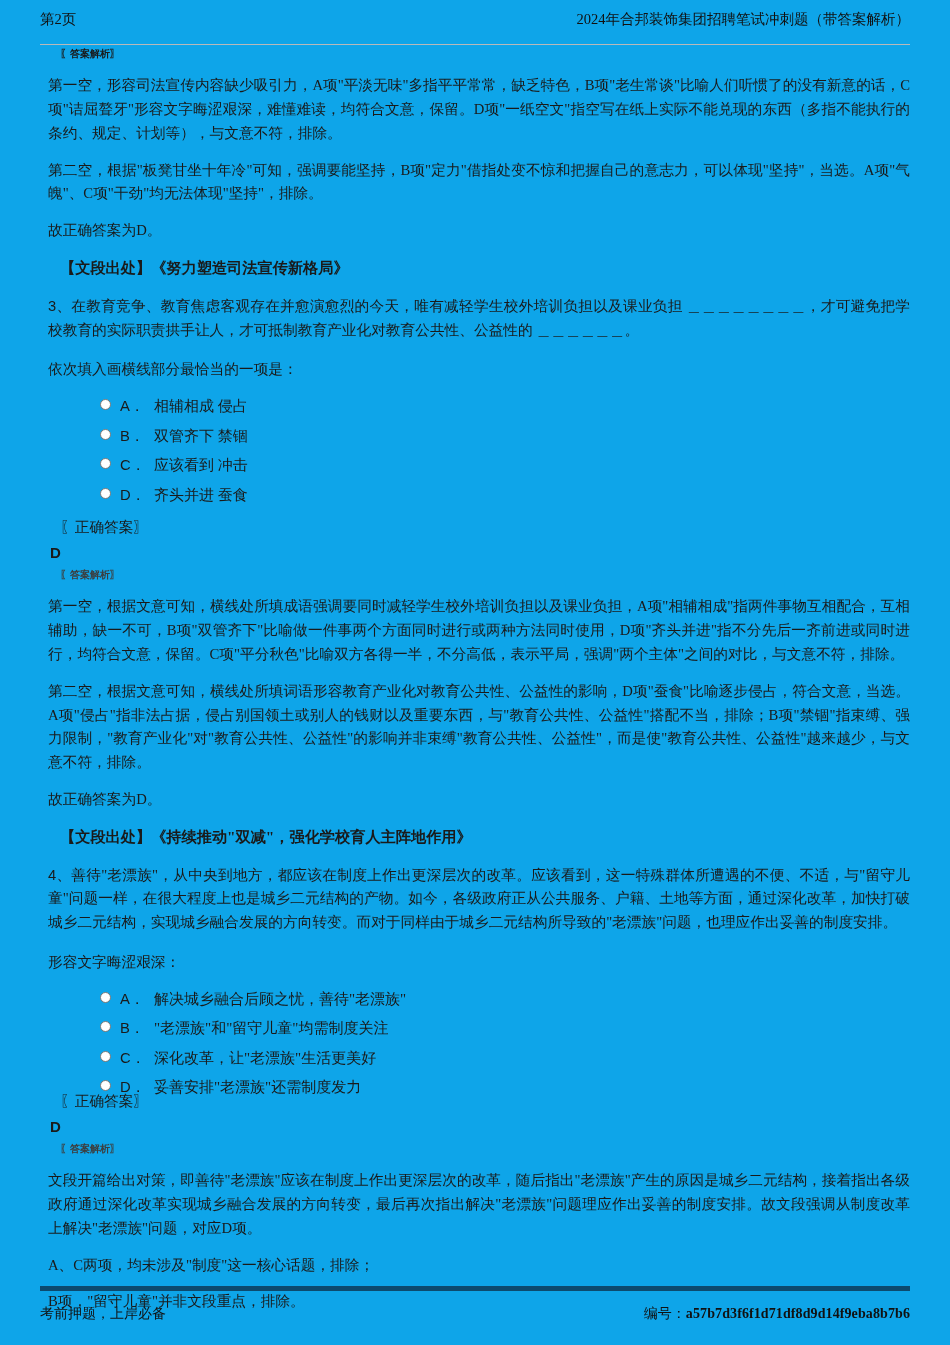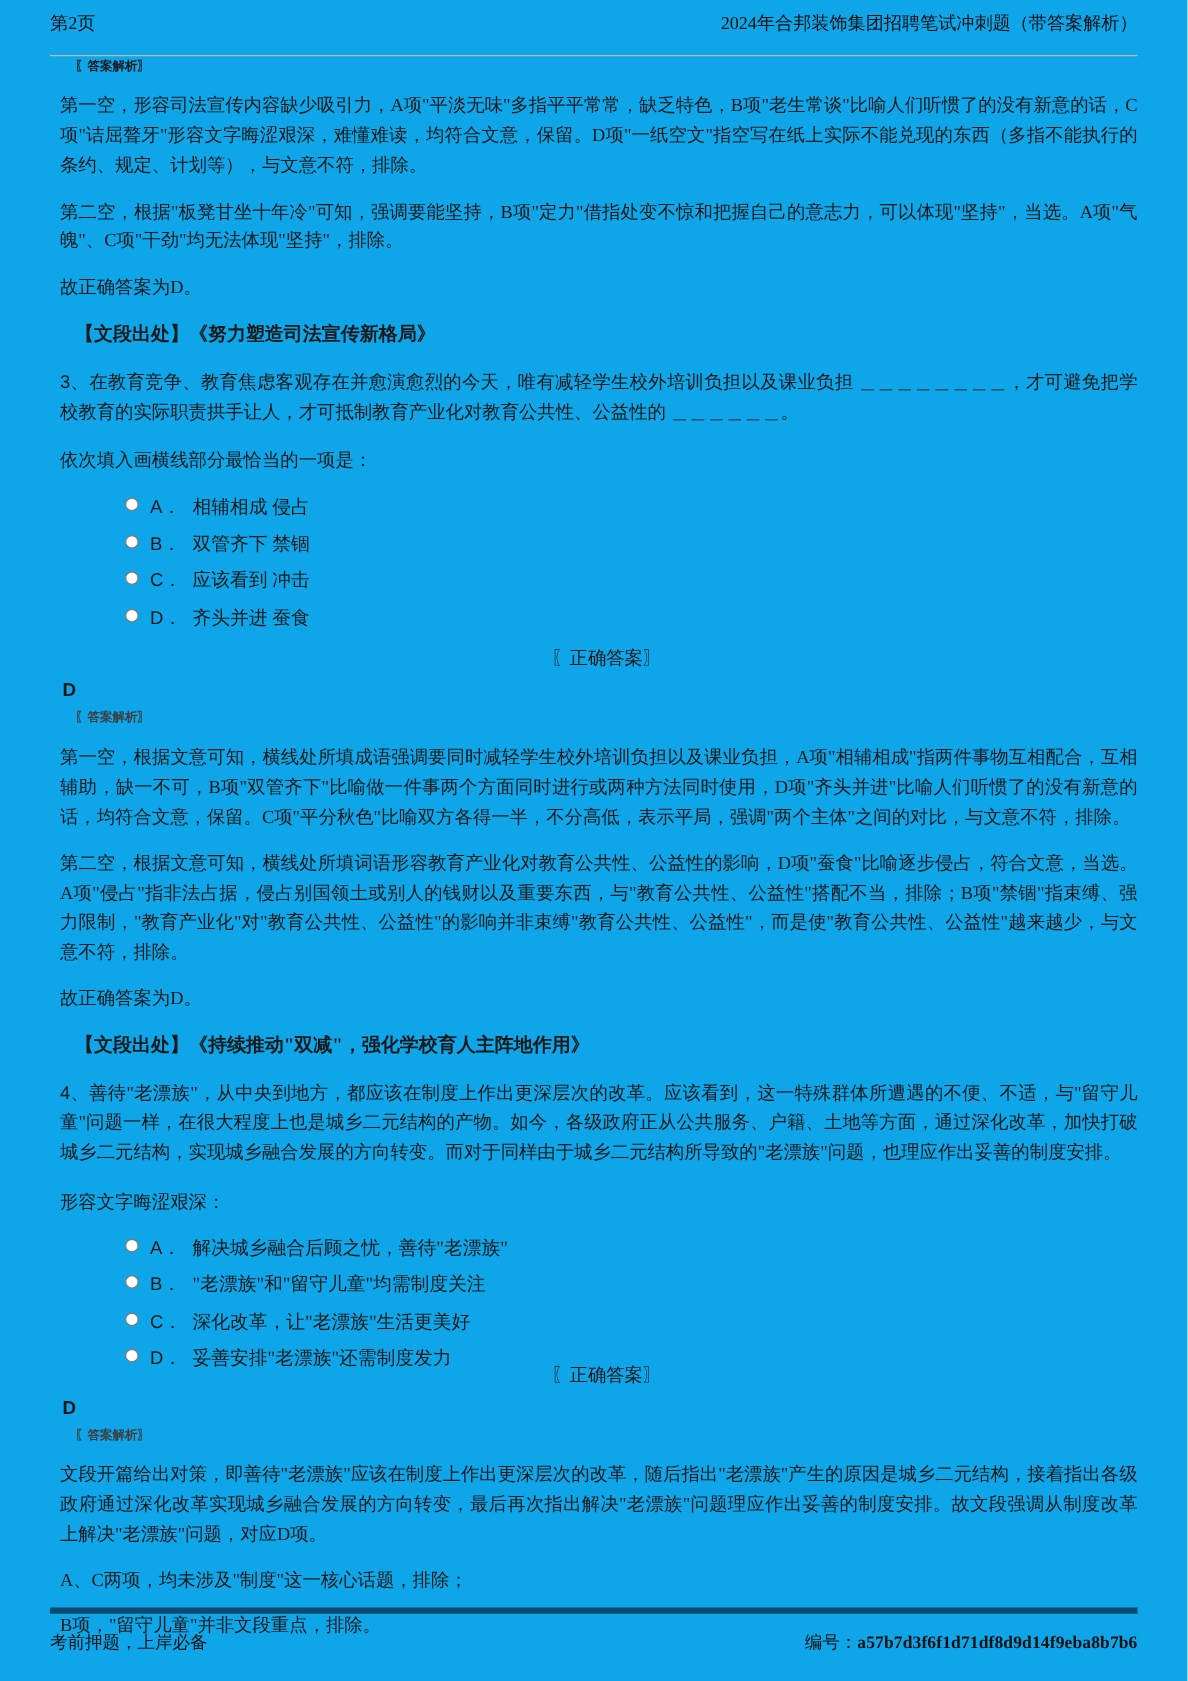--- a/index.html
+++ b/index.html
@@ -96,21 +96,20 @@
   .answer-letter {
     margin: 0 0 2px 0;
     padding-left: 2px;
     font-family: "Liberation Sans", sans-serif;
     font-size: 15px;
     font-weight: 600;
   }
   .answer-head {
     margin: 0 0 1px 0;
     padding-left: 12px;
-    text-align: center;
   }
 
   
   .options {
     margin: 6px 0 10px 0;
     padding: 0;
     list-style: none;
   }
   .options li {
     display: flex;
@@ -189,21 +188,21 @@
         <span class="radio"></span>
         <span class="opt-key">D．</span>
         <span class="opt-text">齐头并进 蚕食</span>
       </li>
     </ul>
 
     <div class="answer-head grayish">〖正确答案〗</div>
     <div class="answer-letter">D</div>
     <div class="bracket-head grayish">〖答案解析〗</div>
 
-    <p class="para">第一空，根据文意可知，横线处所填成语强调要同时减轻学生校外培训负担以及课业负担，A项"相辅相成"指两件事物互相配合，互相辅助，缺一不可，B项"双管齐下"比喻做一件事两个方面同时进行或两种方法同时使用，D项"齐头并进"比喻人们听惯了的没有新意的话，均符合文意，保留。C项"平分秋色"比喻双方各得一半，不分高低，表示平局，强调"两个主体"之间的对比，与文意不符，排除。</p>
+    <p class="para">第一空，根据文意可知，横线处所填成语强调要同时减轻学生校外培训负担以及课业负担，A项"相辅相成"指两件事物互相配合，互相辅助，缺一不可，B项"双管齐下"比喻做一件事两个方面同时进行或两种方法同时使用，D项"齐头并进"指不分先后一齐前进或同时进行，均符合文意，保留。C项"平分秋色"比喻双方各得一半，不分高低，表示平局，强调"两个主体"之间的对比，与文意不符，排除。</p>
     <p class="para">第二空，根据文意可知，横线处所填词语形容教育产业化对教育公共性、公益性的影响，D项"蚕食"比喻逐步侵占，符合文意，当选。A项"侵占"指非法占据，侵占别国领土或别人的钱财以及重要东西，与"教育公共性、公益性"搭配不当，排除；B项"禁锢"指束缚、强力限制，"教育产业化"对"教育公共性、公益性"的影响并非束缚"教育公共性、公益性"，而是使"教育公共性、公益性"越来越少，与文意不符，排除。</p>
     <p class="para">故正确答案为D。</p>
     <div class="source-line">
       <span>【文段出处】</span><span>《持续推动"双减"，强化学校育人主阵地作用》</span>
     </div>
 
     <p class="para qstem">
       <span class="nowrapnum">4、</span><span>善待"老漂族"，从中央到地方，都应该在制度上作出更深层次的改革。应该看到，这一特殊群体所遭遇的不便、不适，与"留守儿童"问题一样，在很大程度上也是城乡二元结构的产物。如今，各级政府正从公共服务、户籍、土地等方面，通过深化改革，加快打破城乡二元结构，实现城乡融合发展的方向转变。而对于同样由于城乡二元结构所导致的"老漂族"问题，也理应作出妥善的制度安排。</span>
     </p>
     <p class="para">形容文字晦涩艰深：</p>

